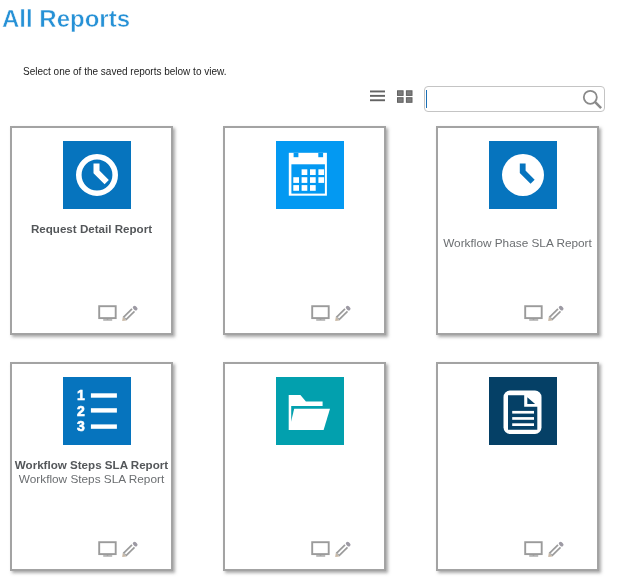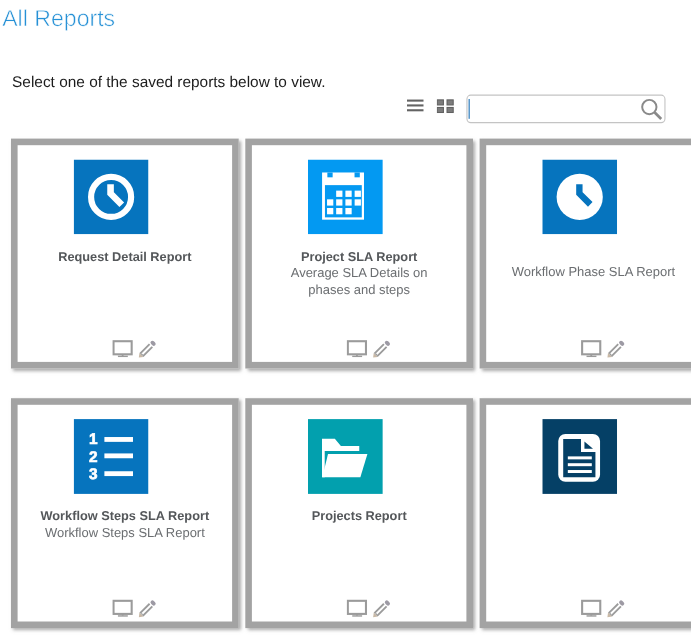--- a/index.html
+++ b/index.html
@@ -1,20 +1,20 @@
 <!DOCTYPE html>
 <html><head>
 <meta charset="utf-8">
 <style>
 * { margin:0; padding:0; box-sizing:border-box; }
 html,body { width:628px; height:582px; background:#ffffff; font-family:"Liberation Sans", sans-serif; overflow:hidden; }
 .abs { position:absolute; }
-h1 { position:absolute; left:2px; top:7px; font-size:21px; font-weight:400; color:#2691d6; line-height:1; -webkit-text-stroke:0.5px #ffffff; }
-.intro { position:absolute; left:11px; top:67.4px; font-size:14px; color:#1c1c1c; line-height:1; }
-.card { position:absolute; width:207px; height:209px; background:#fff; border:6px solid #a3a3a3; box-shadow:2px 2px 3px rgba(100,100,100,0.55); }
+h1 { position:absolute; left:2px; top:7px; font-size:24px; font-weight:700; color:#2691d6; line-height:1; -webkit-text-stroke:0.5px #ffffff; }
+.intro { position:absolute; left:23px; top:67.4px; font-size:10px; color:#1c1c1c; line-height:1; }
+.card { position:absolute; width:163px; height:209px; background:#fff; border:2px solid #a3a3a3; box-shadow:2px 2px 3px rgba(100,100,100,0.55); }
 .tile { position:absolute; left:50.5px; top:13px; width:68px; height:68px; }
 .txt { position:absolute; left:0; right:0; top:93.5px; text-align:center; line-height:14.6px; font-size:11.8px; }
 .txt b { font-weight:bold; font-size:11.6px; color:#54575a; }
 .txt span { color:#6b6e71; }
 .act { position:absolute; left:85.5px; top:173.5px; width:42px; height:21px; }
 </style>
 </head>
 <body>
 <h1>All Reports</h1>
 <div class="intro">Select one of the saved reports below to view.</div>
@@ -79,21 +79,20 @@
       <rect x="42.4" y="28.3" width="5.7" height="5.7"></rect>
       <rect x="17.3" y="36.2" width="5.7" height="5.7"></rect>
       <rect x="25.6" y="36.2" width="5.7" height="5.7"></rect>
       <rect x="34.0" y="36.2" width="5.7" height="5.7"></rect>
       <rect x="42.4" y="36.2" width="5.7" height="5.7"></rect>
       <rect x="17.3" y="44.1" width="5.7" height="5.7"></rect>
       <rect x="25.6" y="44.1" width="5.7" height="5.7"></rect>
       <rect x="34.0" y="44.1" width="5.7" height="5.7"></rect>
     </g>
   </svg>
-  <div class="txt"><b>Project SLA Report</b><br><span>Average SLA Details on<br>phases and steps</span></div>
   <svg class="act" viewBox="0 0 42 21">
       <use href="#acticons"></use>
     </svg>
 </div>
 
 <div class="card" style="left:436px;top:126px;">
   <svg class="tile" viewBox="0 0 68 68">
     <rect width="68" height="68" fill="#0674be"></rect>
     <circle cx="34" cy="34" r="21" fill="#ffffff"></circle>
     <path d="M33.7 22.6 V30.9 L43.6 40.8" stroke="#0674be" stroke-width="5.8" fill="none"></path>
@@ -121,21 +120,20 @@
       <use href="#acticons"></use>
     </svg>
 </div>
 
 <div class="card" style="left:223px;top:362px;">
   <svg class="tile" viewBox="0 0 68 68">
     <rect width="68" height="68" fill="#02a0ae"></rect>
     <path d="M12.7 17.9 L24.4 17.9 L29.9 24.4 L46.6 24.4 L46.6 29 L15.2 29 L15.2 52.9 L12.7 52.9 Z" fill="#ffffff"></path>
     <path d="M18.2 31.8 L54 31.8 L47.6 52.9 L13 52.9 Z" fill="#ffffff"></path>
   </svg>
-  <div class="txt"><b>Projects Report</b></div>
   <svg class="act" viewBox="0 0 42 21">
       <use href="#acticons"></use>
     </svg>
 </div>
 
 <div class="card" style="left:436px;top:362px;">
   <svg class="tile" viewBox="0 0 68 68">
     <rect width="68" height="68" fill="#054066"></rect>
     <rect x="14.5" y="13.5" width="38" height="43.5" rx="6.5" fill="#ffffff"></rect>
     <path d="M19,18.2 L35.2,18.2 L35.2,29.8 L48.3,29.8 L48.3,52.8 L19,52.8 Z" fill="#054066"></path>

